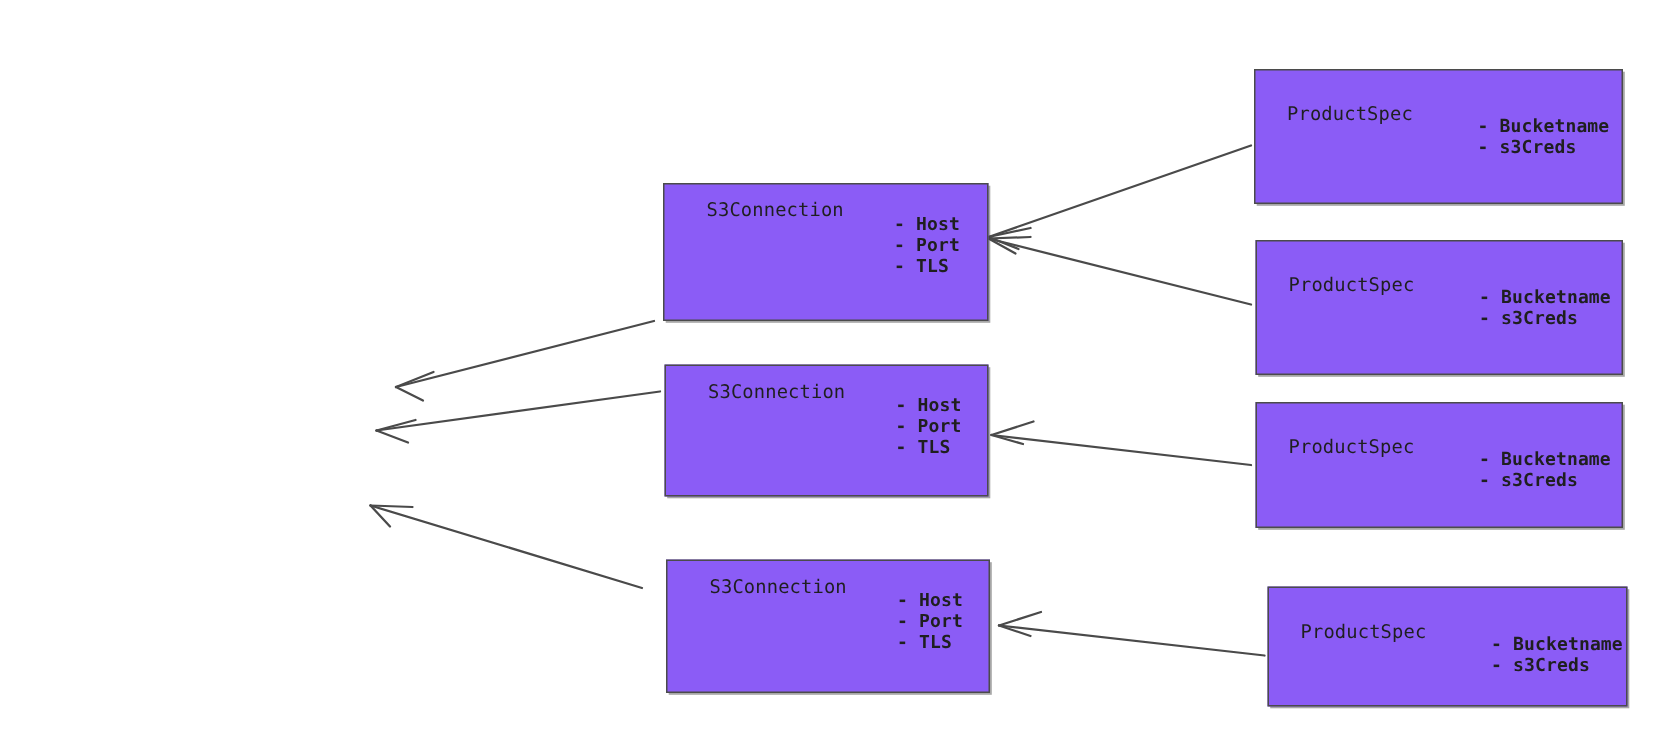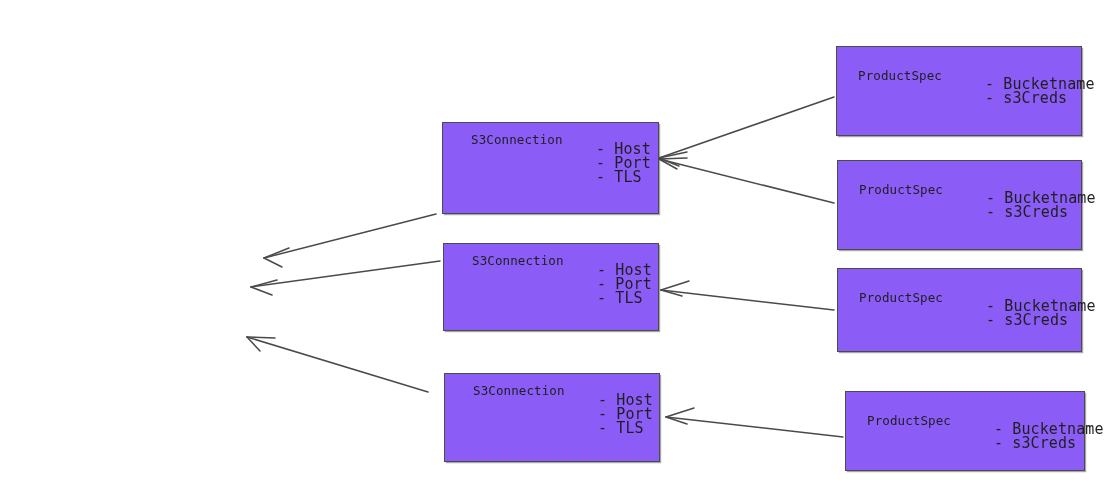--- a/index.html
+++ b/index.html
@@ -63,22 +63,22 @@
   }
   .entity-title {
     position: absolute;
     font-size: 12.5px;
     color: #1f1f1f;
     white-space: nowrap;
     letter-spacing: 0.1px;
   }
   .entity-fields {
     position: absolute;
-    font-size: 15px;
-    font-weight: normal;
+    font-size: 12px;
+    font-weight: bold;
     color: #1f1f1f;
     line-height: 14px;
     white-space: nowrap;
     letter-spacing: 0.1px;
   }
   .entity-fields div { white-space: nowrap; }
 
   
   .t-conn { left: 28px; top: 9px; }
   .f-conn { left: 153px; top: 19px; }

